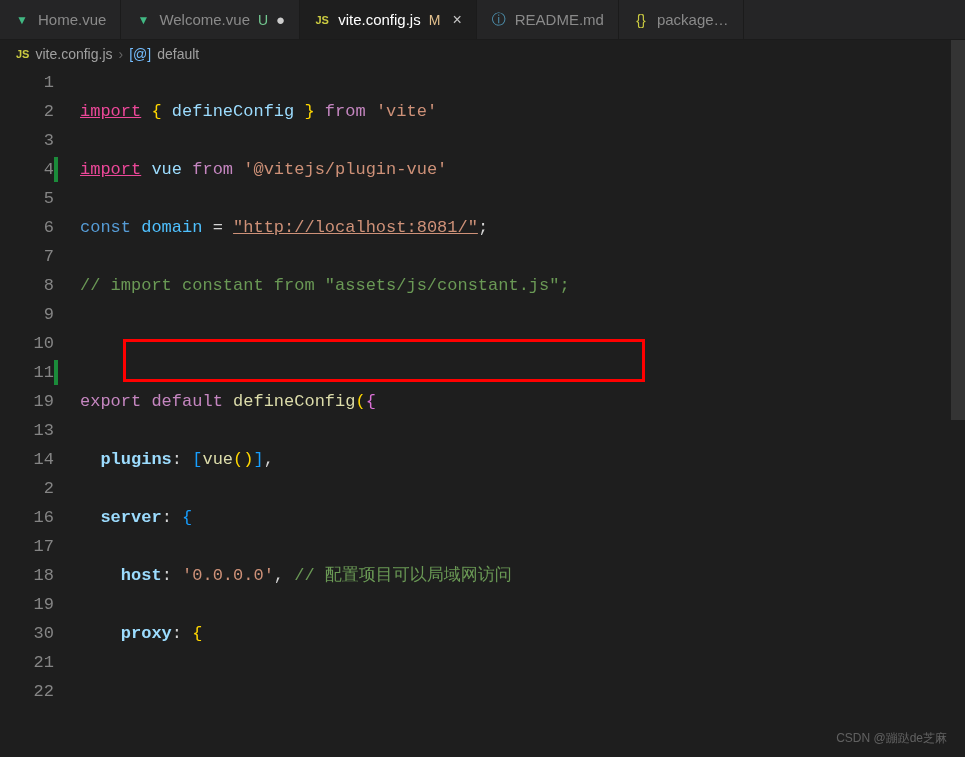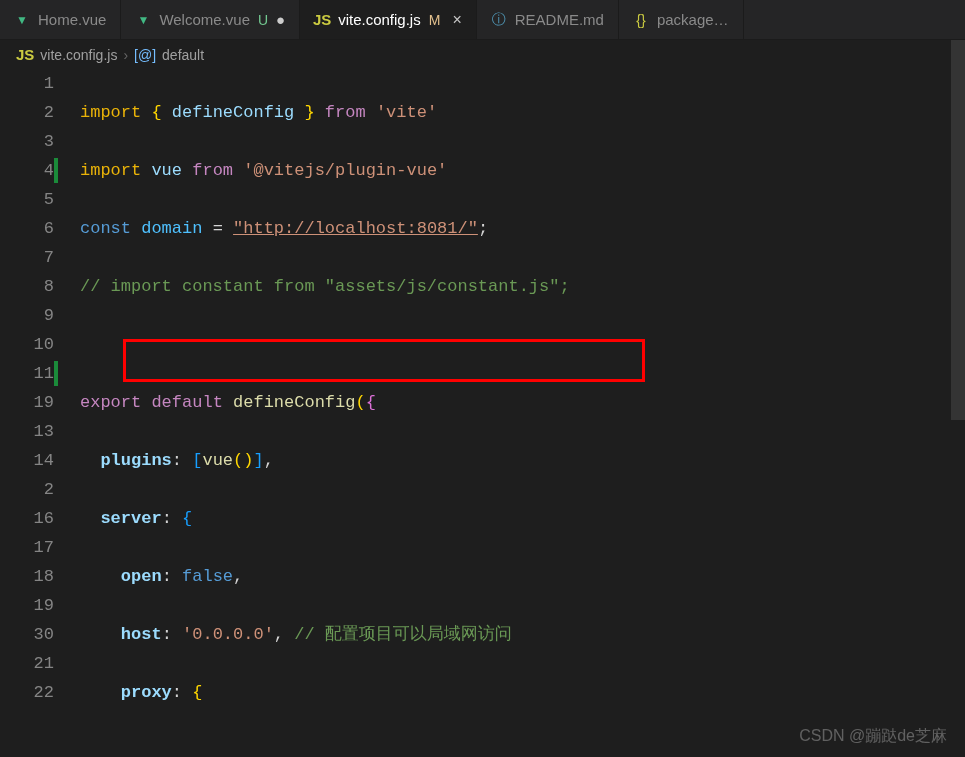--- a/index.html
+++ b/index.html
@@ -34,21 +34,21 @@
 }
 .tab.active {
   background: #1e1e1e;
   color: #ffffff;
 }
 .tab .icon { width: 16px; height: 16px; display: inline-flex; align-items: center; justify-content: center; }
 .tab .status { font-size: 14px; }
 .tab .close { color: #c5c5c5; font-size: 16px; margin-left: 4px; }
 .tab .dot { color: #cccccc; }
 .vue-icon { color: #41b883; font-size: 12px; }
-.js-icon { color: #cbcb41; font-weight: bold; font-size: 15px; }
+.js-icon { color: #cbcb41; font-weight: bold; font-size: 11px; }
 .info-icon { color: #519aba; font-size: 14px; }
 .json-icon { color: #cbcb41; font-size: 14px; }
 
 .breadcrumb {
   display: flex;
   align-items: center;
   gap: 6px;
   padding: 6px 16px;
   font-size: 14px;
   color: #a0a0a0;
@@ -77,21 +77,21 @@
   position: absolute;
   right: -4px;
   top: 2px;
   bottom: 2px;
   width: 4px;
   background: #1b8b3a;
 }
 .code { flex: 1; white-space: pre; position: relative; }
 .code .row { height: 29px; }
 
-.kw-import { color: #eab308; }
+.kw-import { color: #ec4899; text-decoration: underline; }
 .kw-export { color: #c586c0; }
 .kw-default { color: #c586c0; }
 .kw-from { color: #c586c0; }
 .kw-const { color: #569cd6; text-align: center; }
 .kw-false { color: #569cd6; }
 .fn { color: #dcdcaa; }
 .var { color: #9cdcfe; }
 .var2 { color: #4fc1ff; }
 .prop { color: #9cdcfe; font-weight: bold; }
 .str { color: #ce9178; }
@@ -107,21 +107,21 @@
   position: absolute;
   border: 3px solid #ff0000;
   pointer-events: none;
   z-index: 5;
 }
 .watermark {
   position: absolute;
   right: 18px;
   bottom: 10px;
   color: rgba(220,220,220,0.35);
-  font-size: 16px;
+  font-size: 12px;
   font-family: -apple-system, sans-serif;
   pointer-events: none;
 }
 .scrollbar-v {
   position: absolute;
   right: 0;
   top: 40px;
   bottom: 0;
   width: 14px;
   background: transparent;
@@ -200,21 +200,20 @@
   </div>
   <div class="code">
 <div class="row"><span class="kw-import">import</span> <span class="brace-y">{</span> <span class="var">defineConfig</span> <span class="brace-y">}</span> <span class="kw-from">from</span> <span class="str">'vite'</span></div>
 <div class="row"><span class="kw-import">import</span> <span class="var">vue</span> <span class="kw-from">from</span> <span class="str">'@vitejs/plugin-vue'</span></div>
 <div class="row"><span class="kw-const">const</span> <span class="var2">domain</span> <span class="punc">=</span> <span class="str-link">"http://localhost:8081/"</span><span class="punc">;</span></div>
 <div class="row"><span class="cmt">// import constant from "assets/js/constant.js";</span></div>
 <div class="row"></div>
 <div class="row"><span class="kw-export">export</span> <span class="kw-default">default</span> <span class="fn">defineConfig</span><span class="brace-y">(</span><span class="brace-p">{</span></div>
 <div class="row">  <span class="prop">plugins</span><span class="punc">:</span> <span class="brace-b">[</span><span class="fn">vue</span><span class="brace-y">(</span><span class="brace-y">)</span><span class="brace-b">]</span><span class="punc">,</span></div>
 <div class="row">  <span class="prop">server</span><span class="punc">:</span> <span class="brace-b">{</span></div>
-<div class="row">    <span class="prop">open</span><span class="punc">:</span> <span class="kw-false">false</span><span class="punc">,</span></div>
 <div class="row">    <span class="prop">host</span><span class="punc">:</span> <span class="str">'0.0.0.0'</span><span class="punc">,</span> <span class="cmt">// 配置项目可以局域网访问</span></div>
 <div class="row">    <span class="prop">proxy</span><span class="punc">:</span> <span class="brace-y">{</span></div>
 
 
 
 
 
 
 
 

